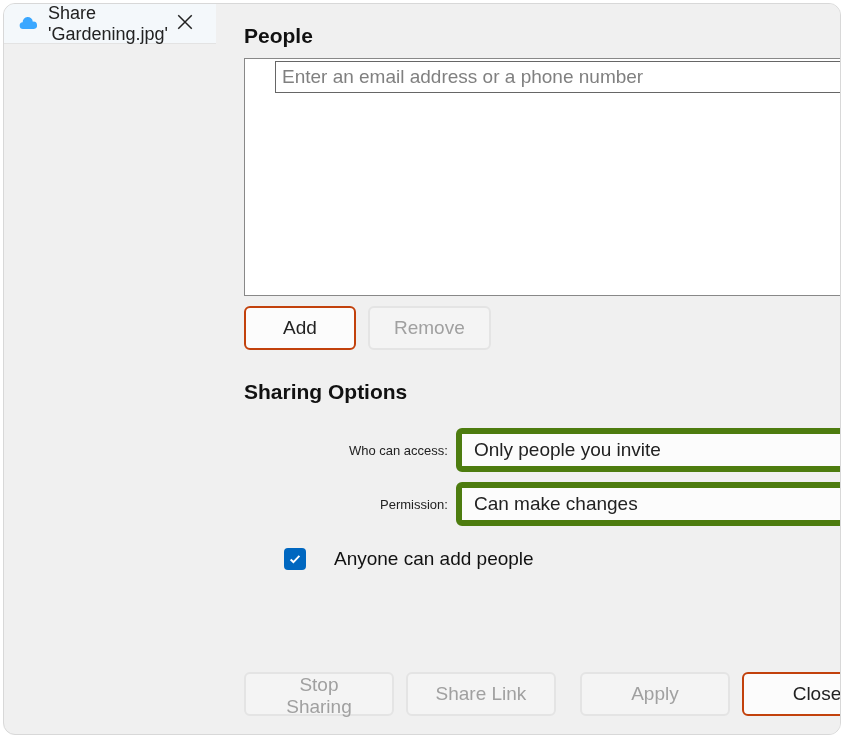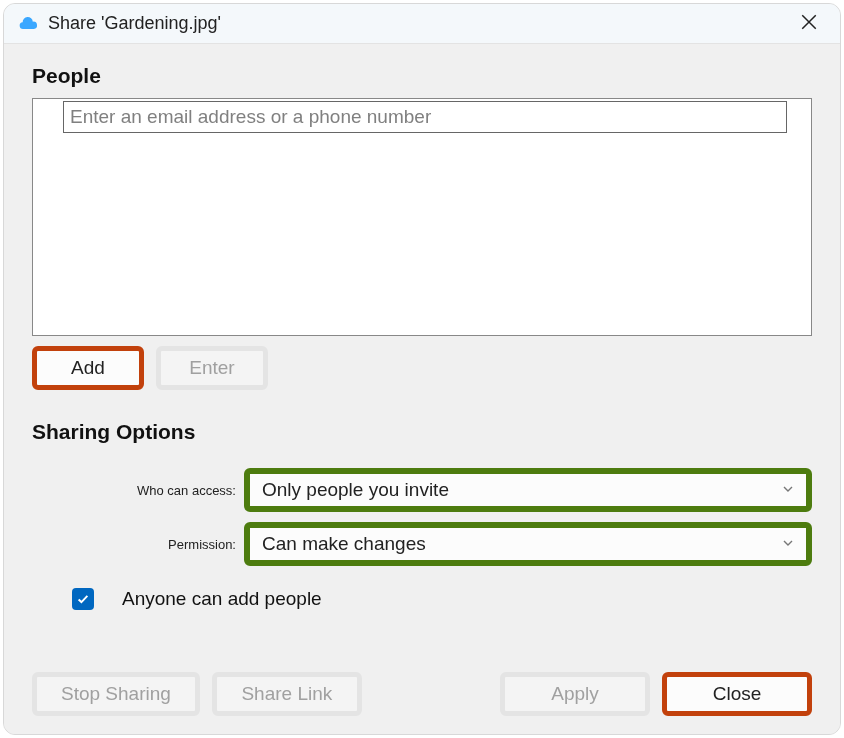--- a/index.html
+++ b/index.html
@@ -17,21 +17,21 @@
       justify-content: flex-start;
     }
     .dialog {
       width: 838px;
       height: 732px;
       margin: 3px;
       border: 1px solid #d8d8d8;
       border-radius: 12px;
       background: #f0f0f0;
       display: flex;
-      flex-direction: column;
+      flex-direction: row;
       overflow: hidden;
     }
     .titlebar {
       background: #f4f8fb;
       height: 40px;
       display: flex;
       align-items: center;
       padding: 0 14px;
       border-bottom: 1px solid #e3e3e3;
     }
@@ -93,21 +93,21 @@
     }
     .button-row {
       display: flex;
       gap: 12px;
       margin-top: 10px;
       margin-bottom: 30px;
     }
     .btn {
       height: 44px;
       padding: 0 24px;
-      border: 5px solid #c2410c;
+      border: 2px solid #c2410c;
       border-radius: 6px;
       background: #fcfcfc;
       font-size: 19px;
       font-family: inherit;
       color: #222;
       cursor: pointer;
       min-width: 112px;
     }
     .btn.disabled {
       color: #a0a0a0;
@@ -211,21 +211,21 @@
   <div class="content">
 
     <div class="section-label">People</div>
 
     <div class="people-box">
       <input type="text" class="email-input" placeholder="Enter an email address or a phone number" style="">
     </div>
 
     <div class="button-row">
       <button class="btn">Add</button>
-      <button class="btn disabled">Enter</button>
+      <button class="btn disabled">Remove</button>
     </div>
 
     <div class="section-label">Sharing Options</div>
 
     <div class="options-grid">
 
       <div class="field-label">Who can access:</div>
       <div class="select-wrap">
         <span class="select-value">Only people you invite</span>
         <span class="chevron">

